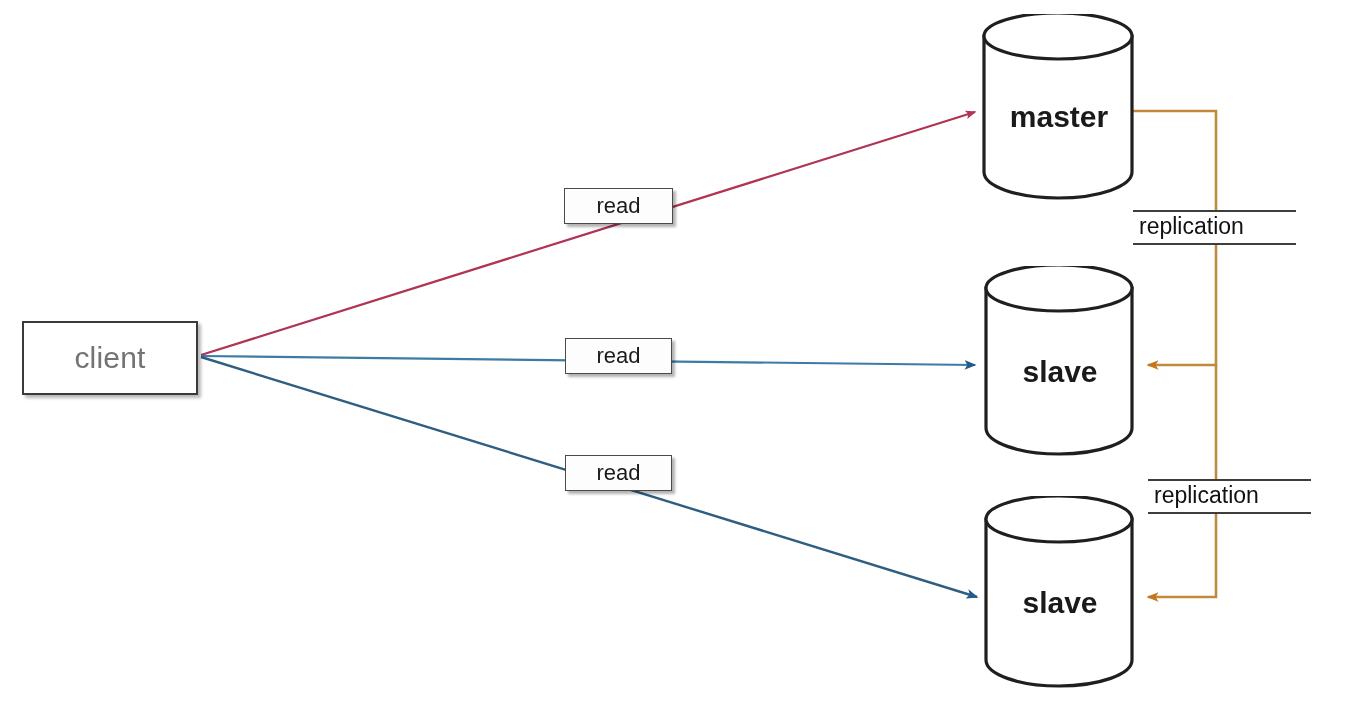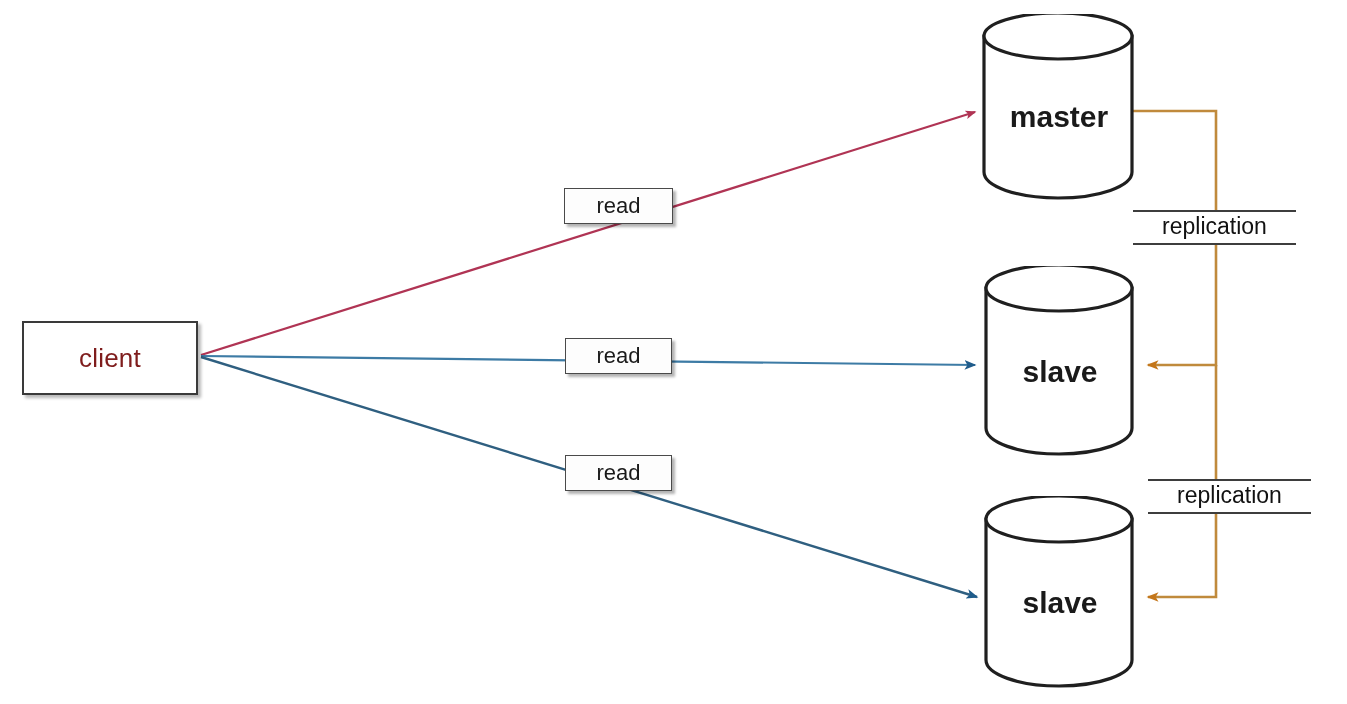--- a/index.html
+++ b/index.html
@@ -29,22 +29,22 @@
     box-sizing: border-box;
     background: #ffffff;
     border: 2.5px solid #3a3a3a;
     display: flex;
     align-items: center;
     justify-content: center;
     box-shadow: 3px 3px 3px rgba(0,0,0,0.28);
     z-index: 5;
   }
   .node-box .node-label {
-    font-size: 26px;
-    color: #7f1d1d;
+    font-size: 30px;
+    color: #737373;
     letter-spacing: 0.2px;
   }
   .edge-label {
     position: absolute;
     box-sizing: border-box;
     background: #fdfdfd;
     border: 1.6px solid #4a4a4a;
     display: flex;
     align-items: center;
     justify-content: center;
@@ -54,21 +54,21 @@
   .edge-label .edge-text {
     font-size: 22px;
     color: #1a1a1a;
   }
   .repl-label {
     position: absolute;
     z-index: 6;
     display: flex;
     flex-direction: column;
     justify-content: center;
-    align-items: center;
+    align-items: flex-start;
     background: transparent;
   }
   .repl-label .rule {
     width: 100%;
     height: 2px;
     background: #3d3d3d;
   }
   .repl-label .repl-text {
     font-size: 23px;
     color: #111111;

